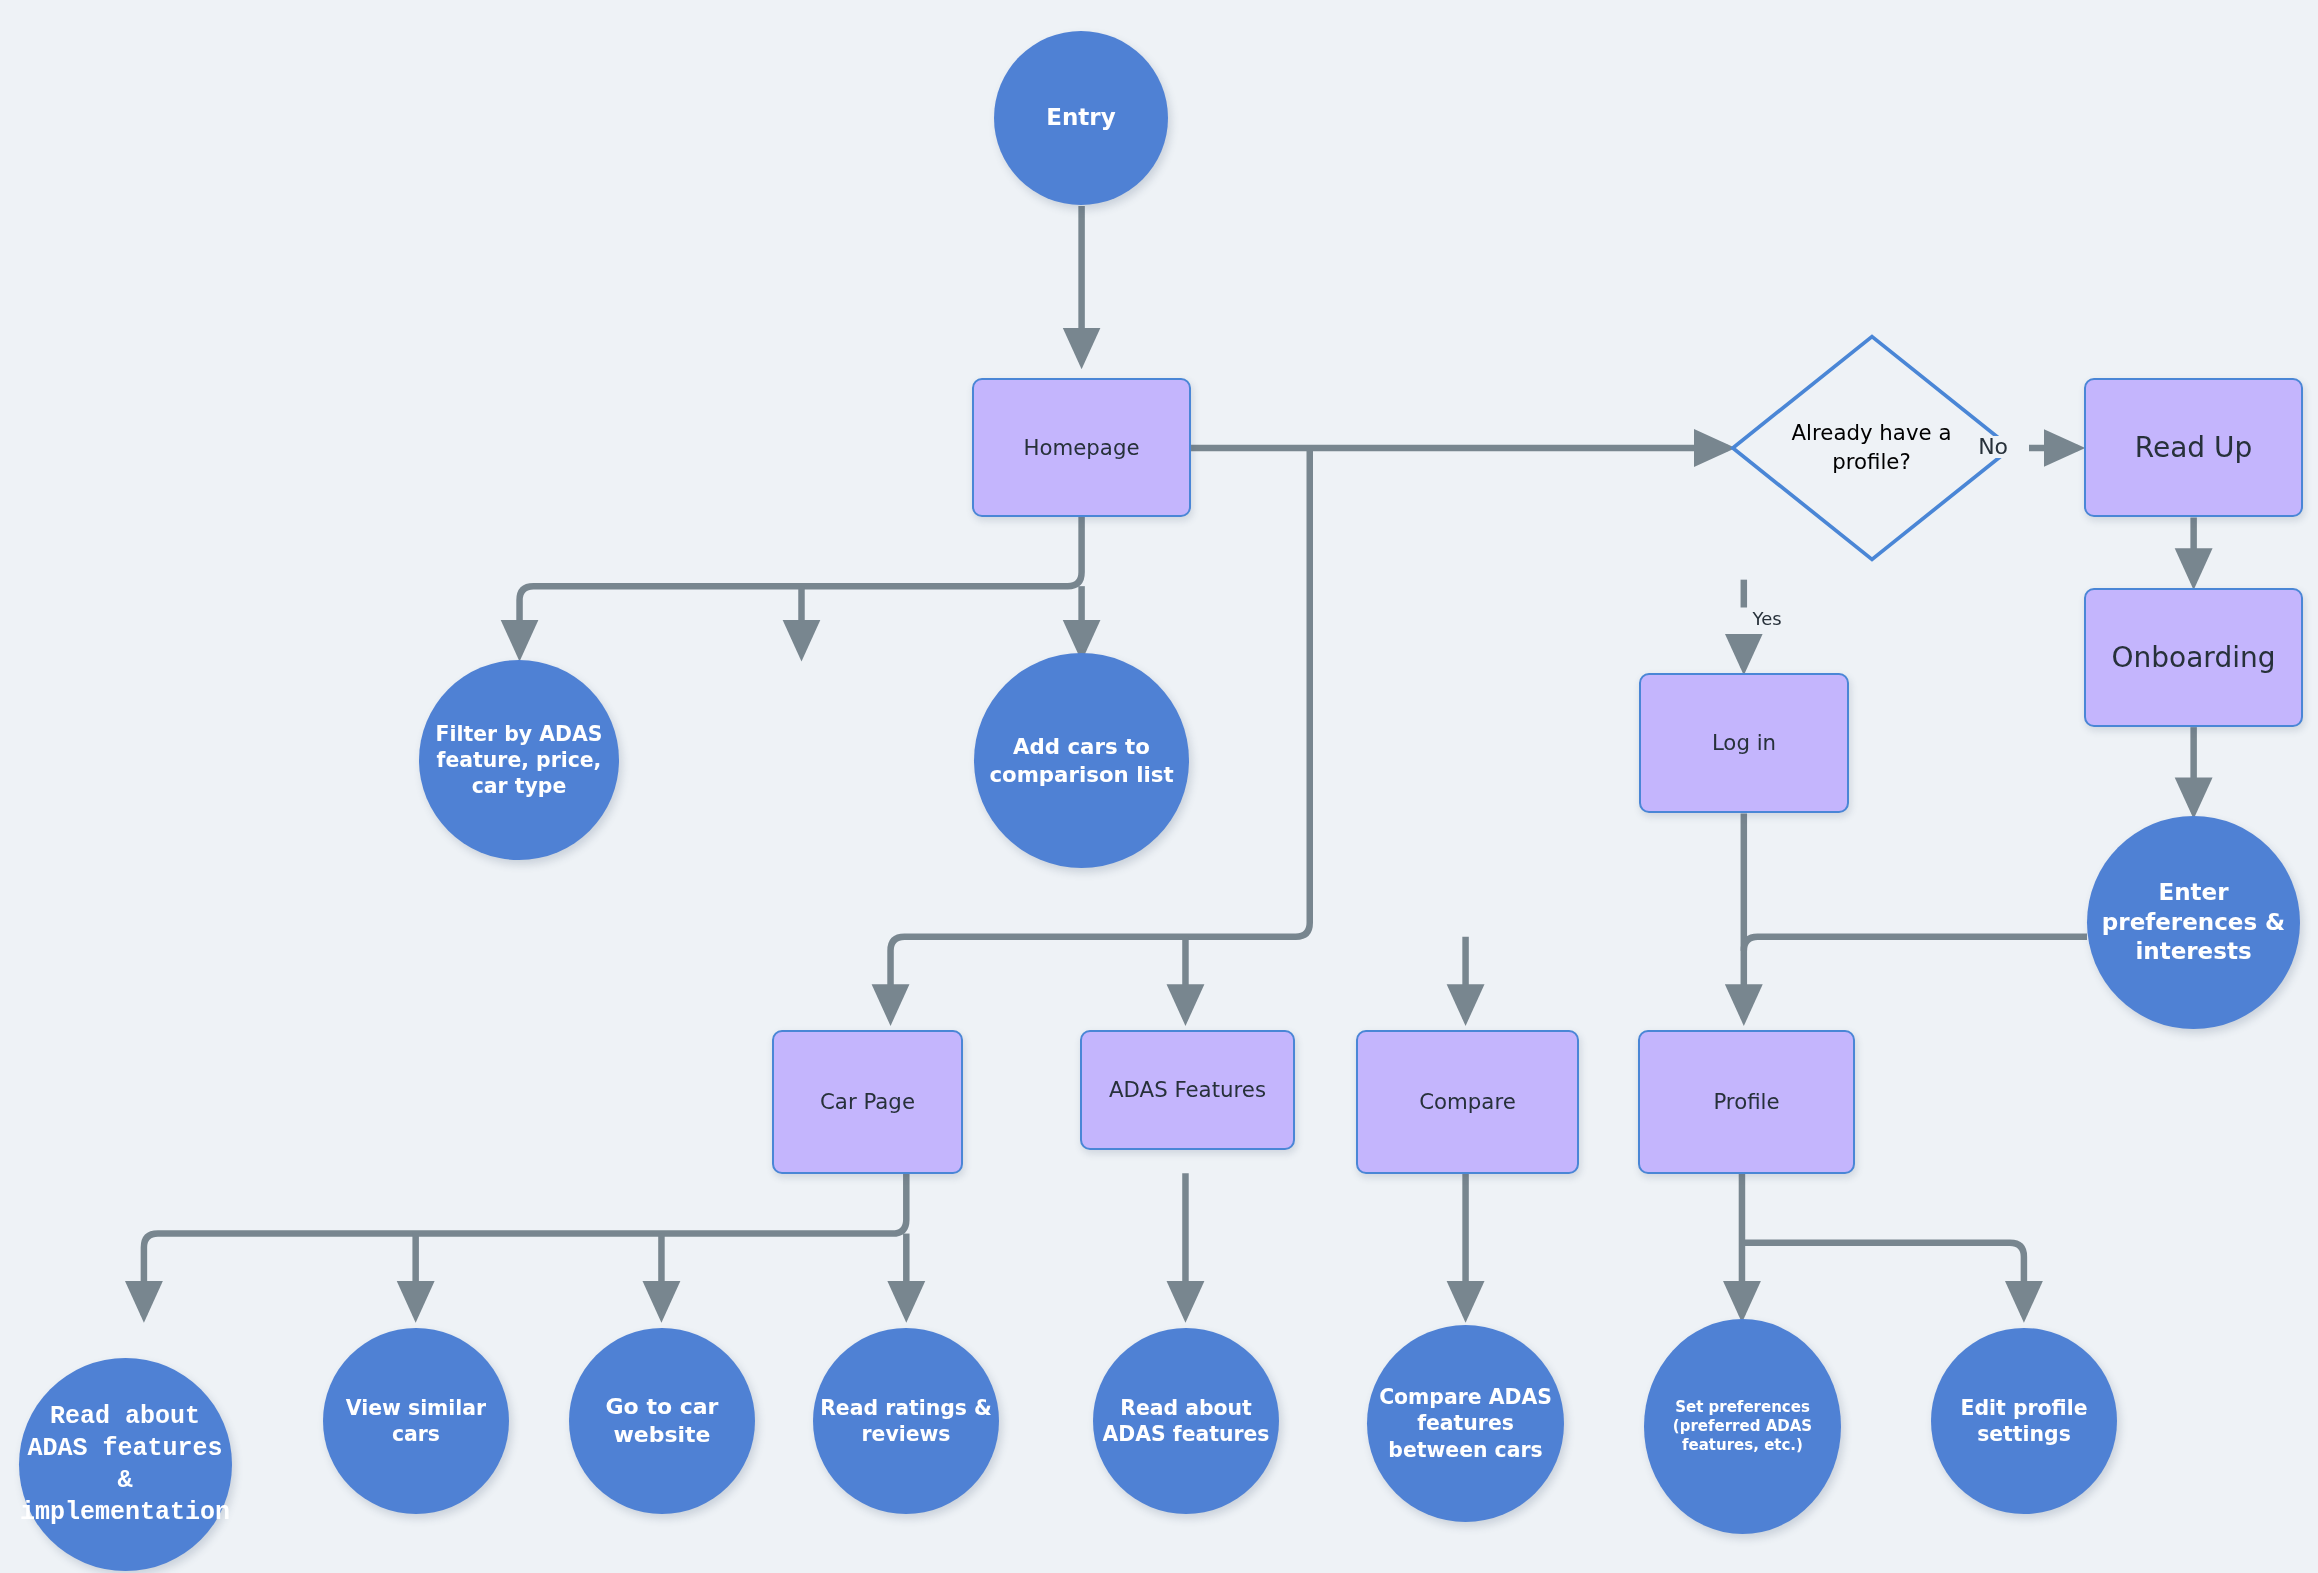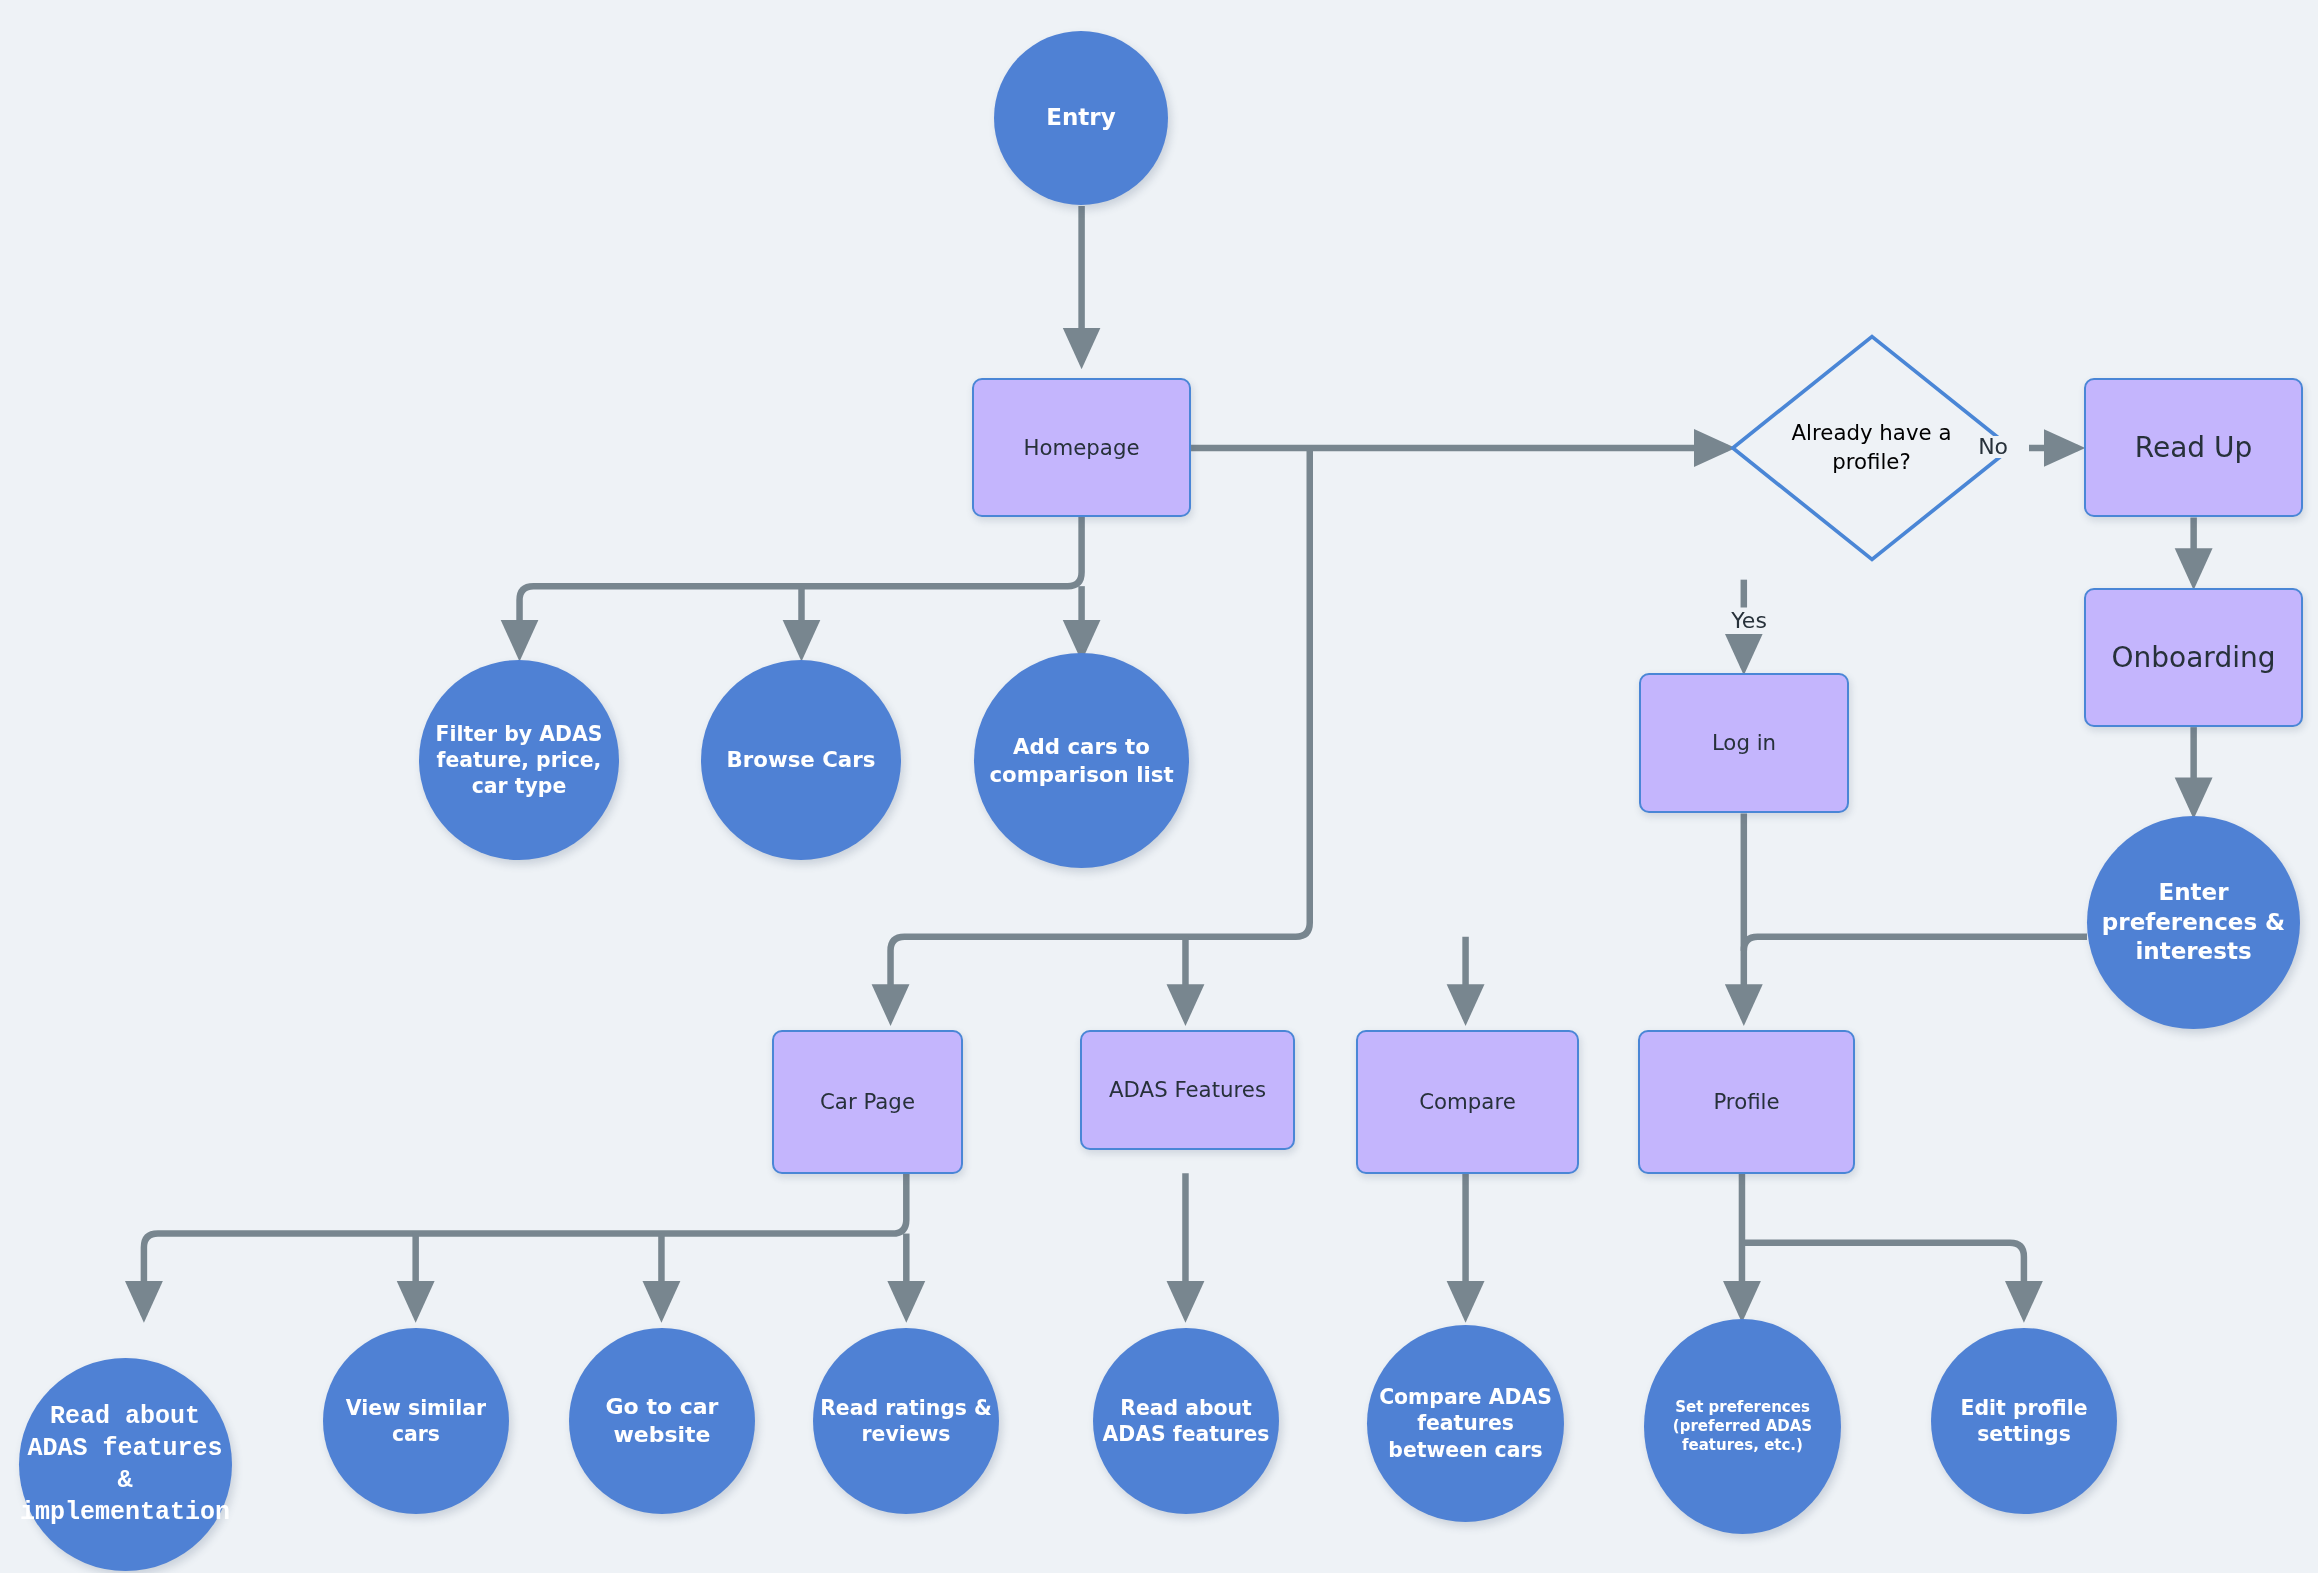--- a/index.html
+++ b/index.html
@@ -159,23 +159,20 @@
   </div>
 
   <div class="node rect" style="left:1639px; top:673px; width:210px; height:140px; font-size:21.3px;">
     <span>Log in</span>
   </div>
 
   <div class="node circle" style="left:419px; top:660px; width:200px; height:200px; font-size:20.4px;">
     <span>Filter by ADAS feature, price, car type</span>
   </div>
 
-  <div class="node circle" style="left:701px; top:660px; width:200px; height:200px; font-size:21.3px;">
-    <span>Browse Cars</span>
-  </div>
 
   <div class="node circle" style="left:974px; top:653px; width:215px; height:215px; font-size:21.3px;">
     <span>Add cars to comparison list</span>
   </div>
 
   <div class="node rect" style="left:772px; top:1030px; width:191px; height:144px; font-size:21.3px;">
     <span>Car Page</span>
   </div>
 
   <div class="node rect" style="left:1080px; top:1030px; width:215px; height:120px; font-size:21.3px;">
@@ -217,16 +214,16 @@
   <div class="node circle" style="left:1644px; top:1319px; width:197px; height:215px; font-size:15px;">
     <span>Set preferences (preferred ADAS features, etc.)</span>
   </div>
 
   <div class="node circle" style="left:1931px; top:1328px; width:186px; height:186px; font-size:20.4px;">
     <span>Edit profile settings</span>
   </div>
 
   <div class="edge-label" style="left:1957px; top:436px; width:61px; font-size:22px;">No</div>
 
-  <div class="edge-label" style="left:1711px; top:610px; width:65px; font-size:22px;">Yes</div>
+  <div class="edge-label" style="left:1711px; top:610px; width:65px; font-size:18px;text-align:right;">Yes</div>
 
 </div>
 
 
 </body></html>

